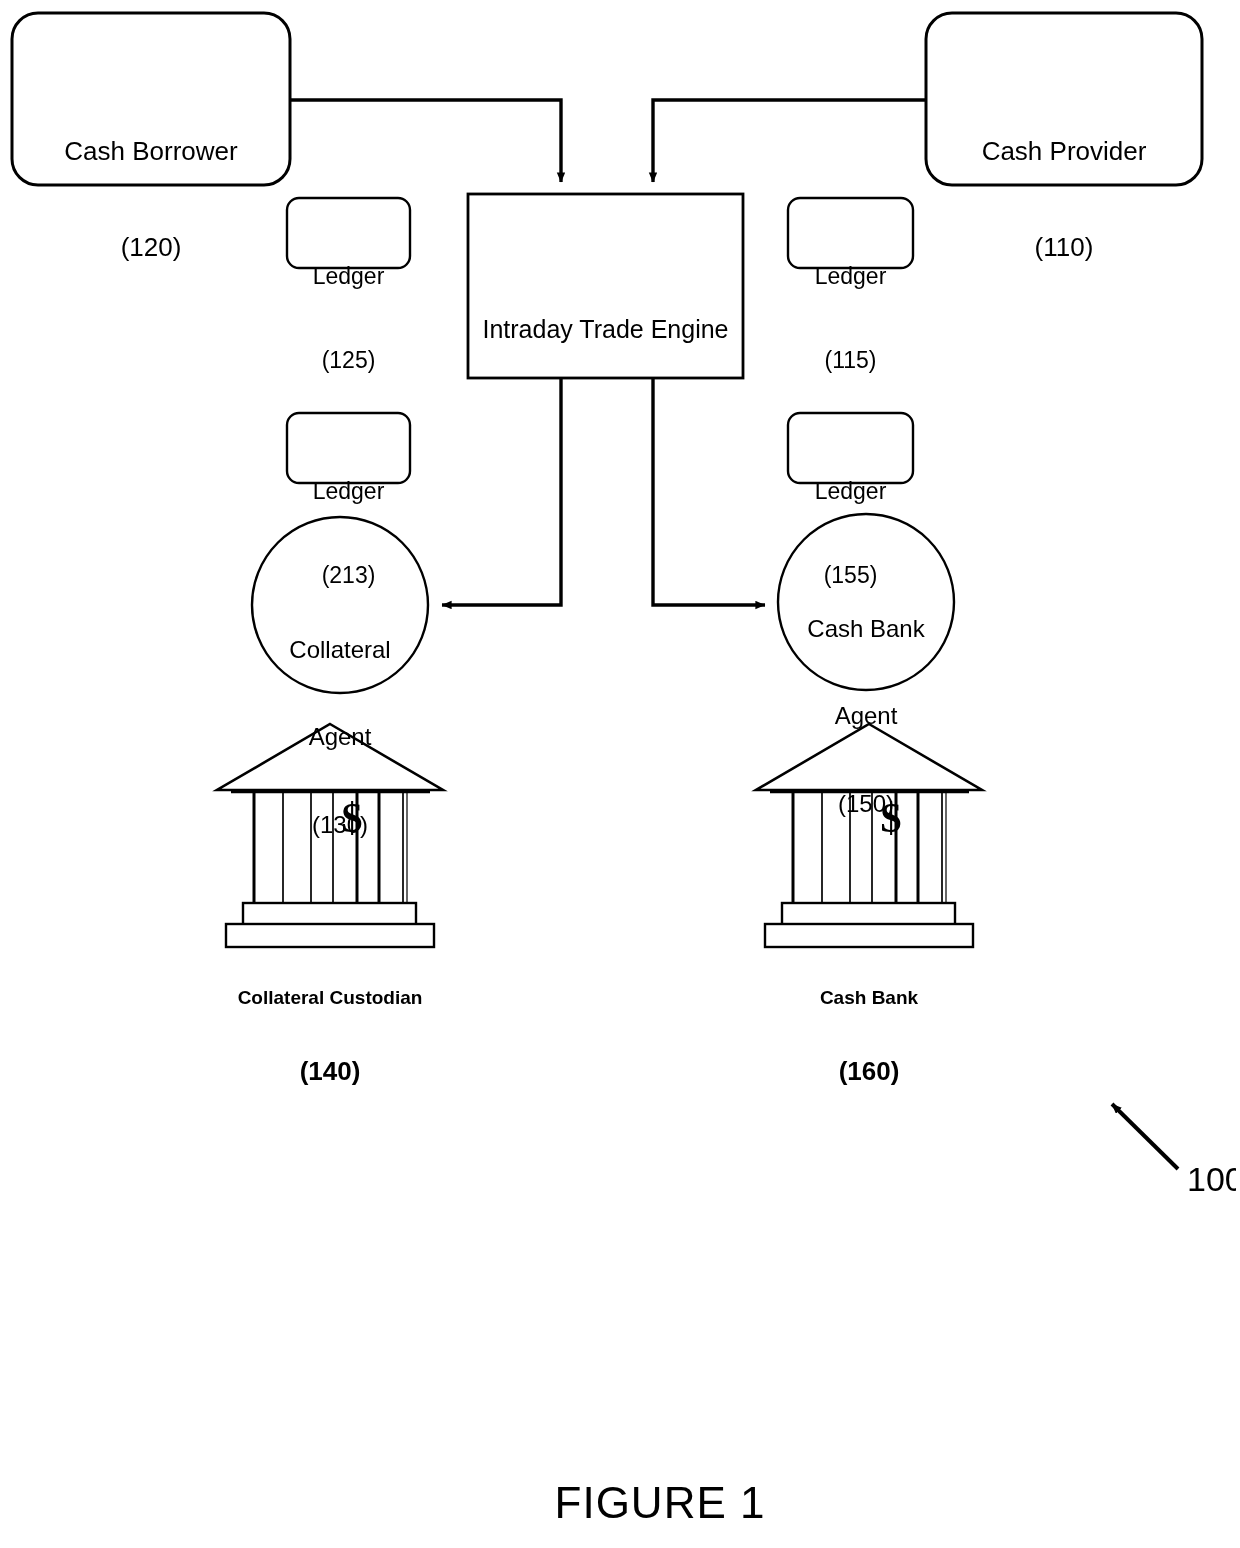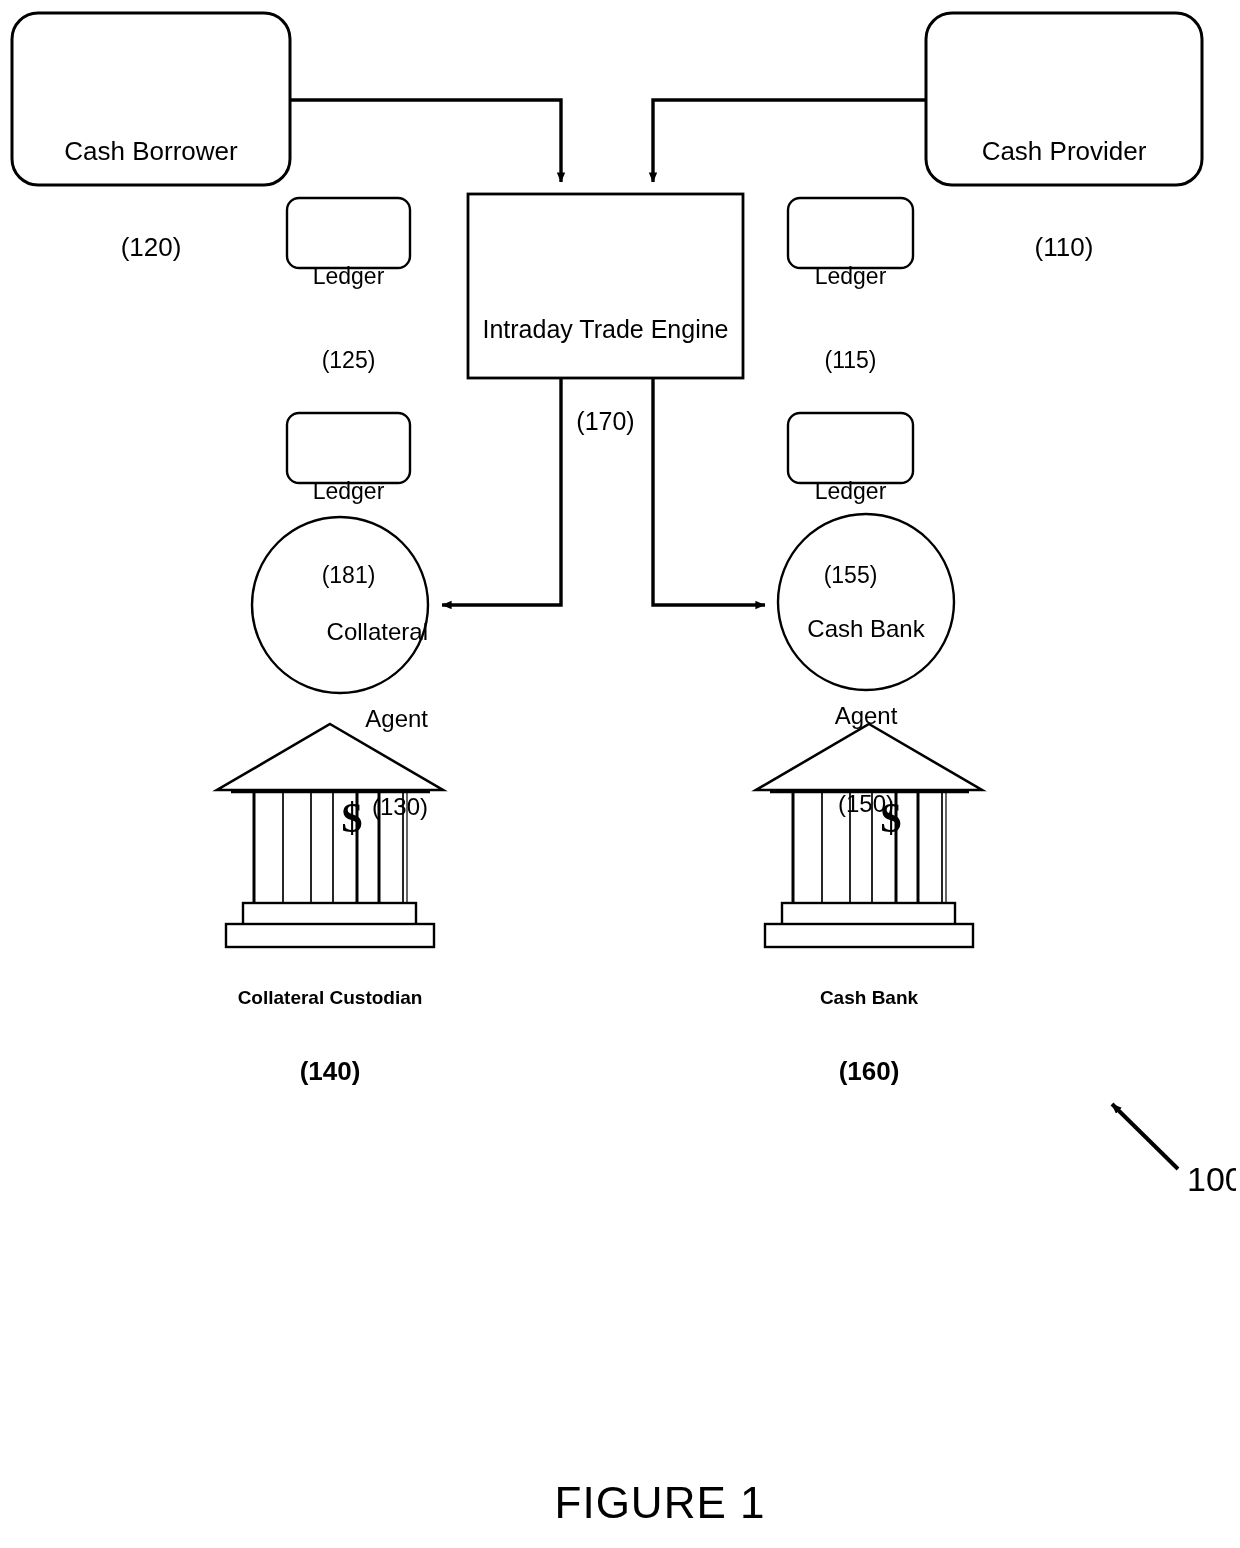--- a/index.html
+++ b/index.html
@@ -161,34 +161,33 @@
     <div>(125)</div>
   </div>
 
   <div class="node-label lbl-ledger" style="left:788px; top:206px; width:125px;">
     <div>Ledger</div>
     <div>(115)</div>
   </div>
 
   <div class="node-label lbl-engine" style="left:468px; top:253px; width:275px;">
     <div>Intraday Trade Engine</div>
-    <div>(170)</div>
   </div>
 
   <div class="node-label lbl-ledger" style="left:287px; top:421px; width:123px;">
     <div>Ledger</div>
-    <div>(181)</div>
+    <div>(213)</div>
   </div>
 
   <div class="node-label lbl-ledger" style="left:788px; top:421px; width:125px;">
     <div>Ledger</div>
     <div>(155)</div>
   </div>
 
-  <div class="node-label lbl-agent" style="left:252px; top:558px; width:176px;text-align:right;">
+  <div class="node-label lbl-agent" style="left:252px; top:576px; width:176px;">
     <div>Collateral</div>
     <div>Agent</div>
     <div>(130)</div>
   </div>
 
   <div class="node-label lbl-agent" style="left:778px; top:555px; width:176px;">
     <div>Cash Bank</div>
     <div>Agent</div>
     <div>(150)</div>
   </div>

